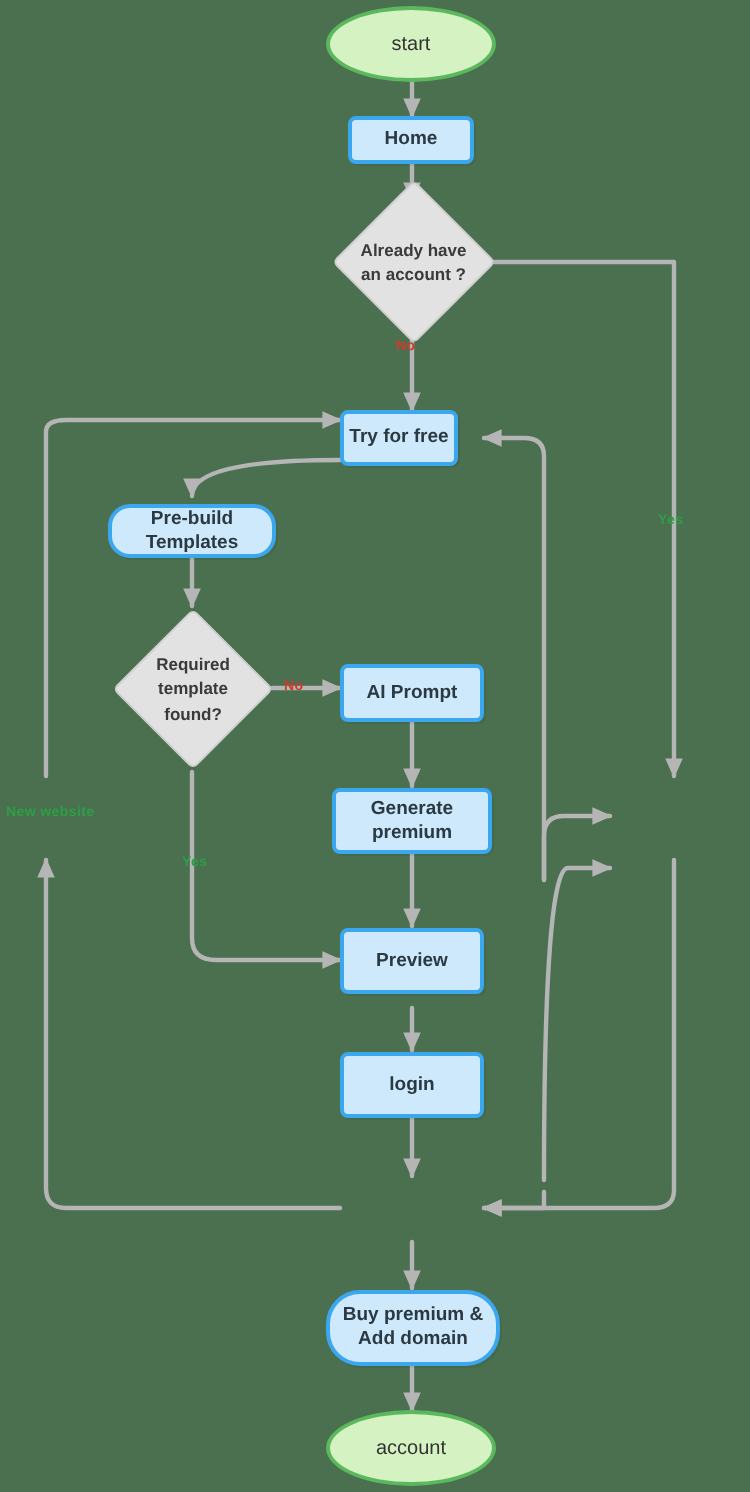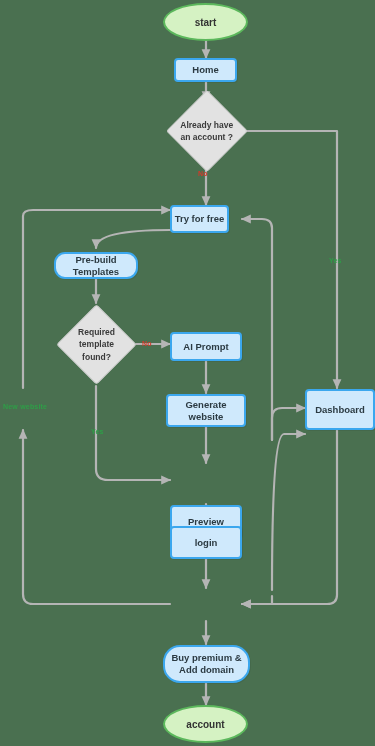--- a/index.html
+++ b/index.html
@@ -14,21 +14,21 @@
   svg.edges{position:absolute;left:0;top:0;width:375px;height:746px;}
 
   .node{position:absolute;box-sizing:border-box;display:flex;align-items:center;justify-content:center;text-align:center;}
 
   .terminal{
     background:#d5f2c3;
     border:2px solid #5cb85c;
     border-radius:50%;
     color:#333;
     font-size:10px;
-    font-weight:700;
+    font-weight:400;
   }
   .process{
     background:#cfe9fc;
     border:2px solid #3ba7ee;
     border-radius:4px;
     color:#2b3a42;
     font-size:9.5px;
     font-weight:700;
     line-height:1.25;
     box-shadow:1px 1px 0 rgba(0,0,0,0.06);
@@ -124,35 +124,32 @@
 
   <div class="elabel yes" style="left:91px;top:428px;">Yes</div>
 
   <div class="elabel side" style="left:3px;top:403px;">New website</div>
 
   <div class="node process" style="left:170px;top:332px;width:72px;height:29px;">
     <span>AI Prompt</span>
   </div>
 
   <div class="node process" style="left:166px;top:394px;width:80px;height:33px;">
-    <span>Generate website</span>
+    <span>Generate premium</span>
   </div>
 
-  <div class="node process" style="left:170px;top:464px;width:72px;height:33px;margin-top:41px;">
+  <div class="node process" style="left:170px;top:464px;width:72px;height:33px;">
     <span>Preview</span>
   </div>
 
   <div class="node process" style="left:170px;top:526px;width:72px;height:33px;">
     <span>login</span>
   </div>
 
 
-  <div class="node process" style="left:305px;top:389px;width:70px;height:41px;">
-    <span>Dashboard</span>
-  </div>
 
   <div class="node process" style="left:163px;top:645px;width:87px;height:38px;border-radius:17px;">
     <span>Buy premium &amp; Add domain</span>
   </div>
 
   <div class="node terminal" style="left:163px;top:705px;width:85px;height:38px;">
     <span>account</span>
   </div>
 
 </div>

